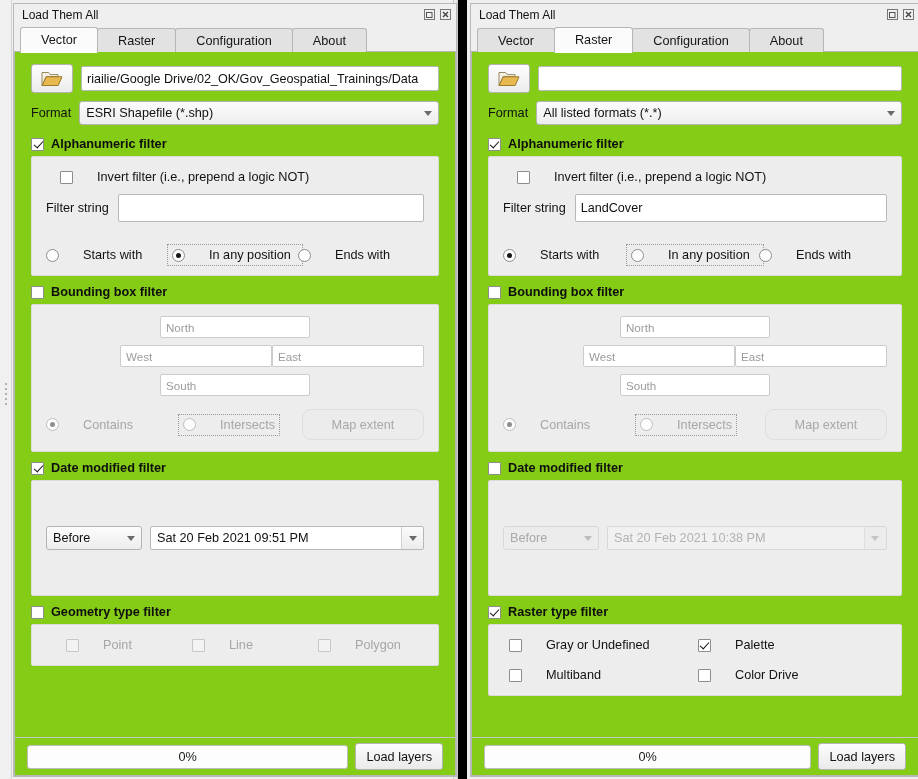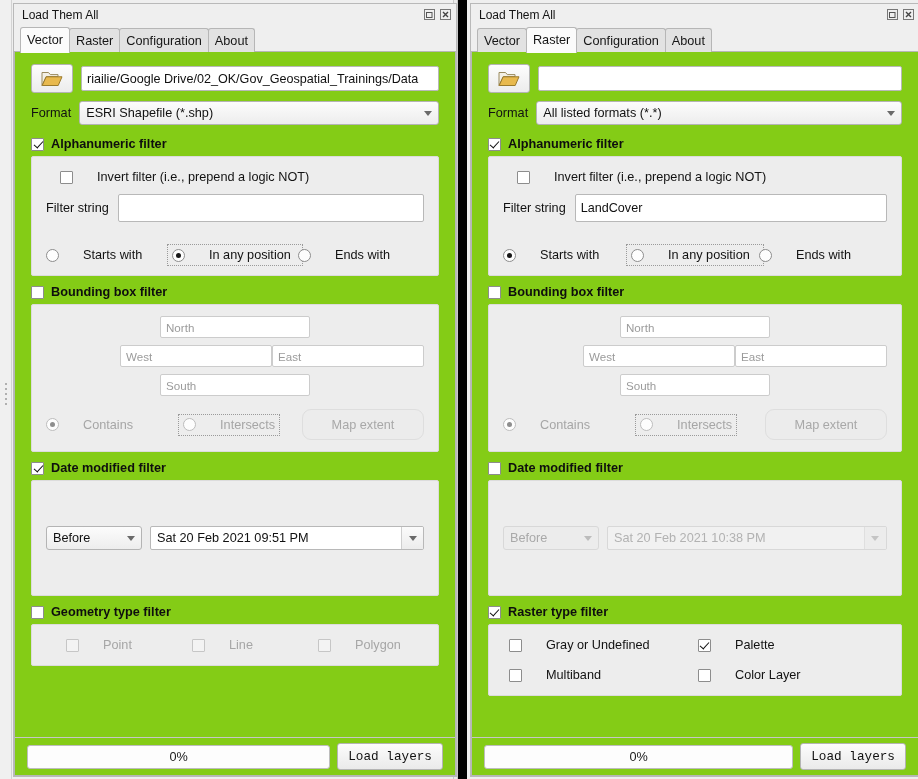--- a/index.html
+++ b/index.html
@@ -122,21 +122,21 @@
     position: absolute;
     left: 0; right: 0; bottom: 0;
     height: 1px;
     background: #b6b6b6;
   }
   .tab {
     position: relative;
     z-index: 2;
     height: 24px;
     line-height: 24px;
-    padding: 0 6px;
+    padding: 0 20px;
     font-size: 12.7px;
     color: #151515;
     background: #e2e2e2;
     border: 1px solid #b6b6b6;
     border-bottom: none;
     border-radius: 3px 3px 0 0;
     margin-right: -1px;
     box-sizing: border-box;
     white-space: nowrap;
   }
@@ -448,21 +448,20 @@
     padding: 8px 10px;
     background: linear-gradient(#fcfcfc, #eaeaea);
     border: 1px solid #b4b4b4;
     border-radius: 3px;
     box-sizing: border-box;
     display: flex;
     align-items: center;
     font-size: 12.7px;
     color: #111;
     white-space: nowrap;
-    font-family: Liberation Mono, monospace;
   }
 </style>
 </head>
 <body>
 
 <div class="screen">
 
   <div class="panel panel-left">
 
     <div class="dock-gutter">
@@ -791,21 +790,21 @@
                 <div class="opt">
                   <span class="cb checked"></span>
                   <span>Palette</span>
                 </div>
                 <div class="opt">
                   <span class="cb"></span>
                   <span>Multiband</span>
                 </div>
                 <div class="opt">
                   <span class="cb"></span>
-                  <span>Color Layer</span>
+                  <span>Color Drive</span>
                 </div>
               </div>
             </div>
           </div>
 
         </div>
 
         <div class="footer">
           <div class="progress">0%</div>
           <div class="load-btn">Load layers</div>

